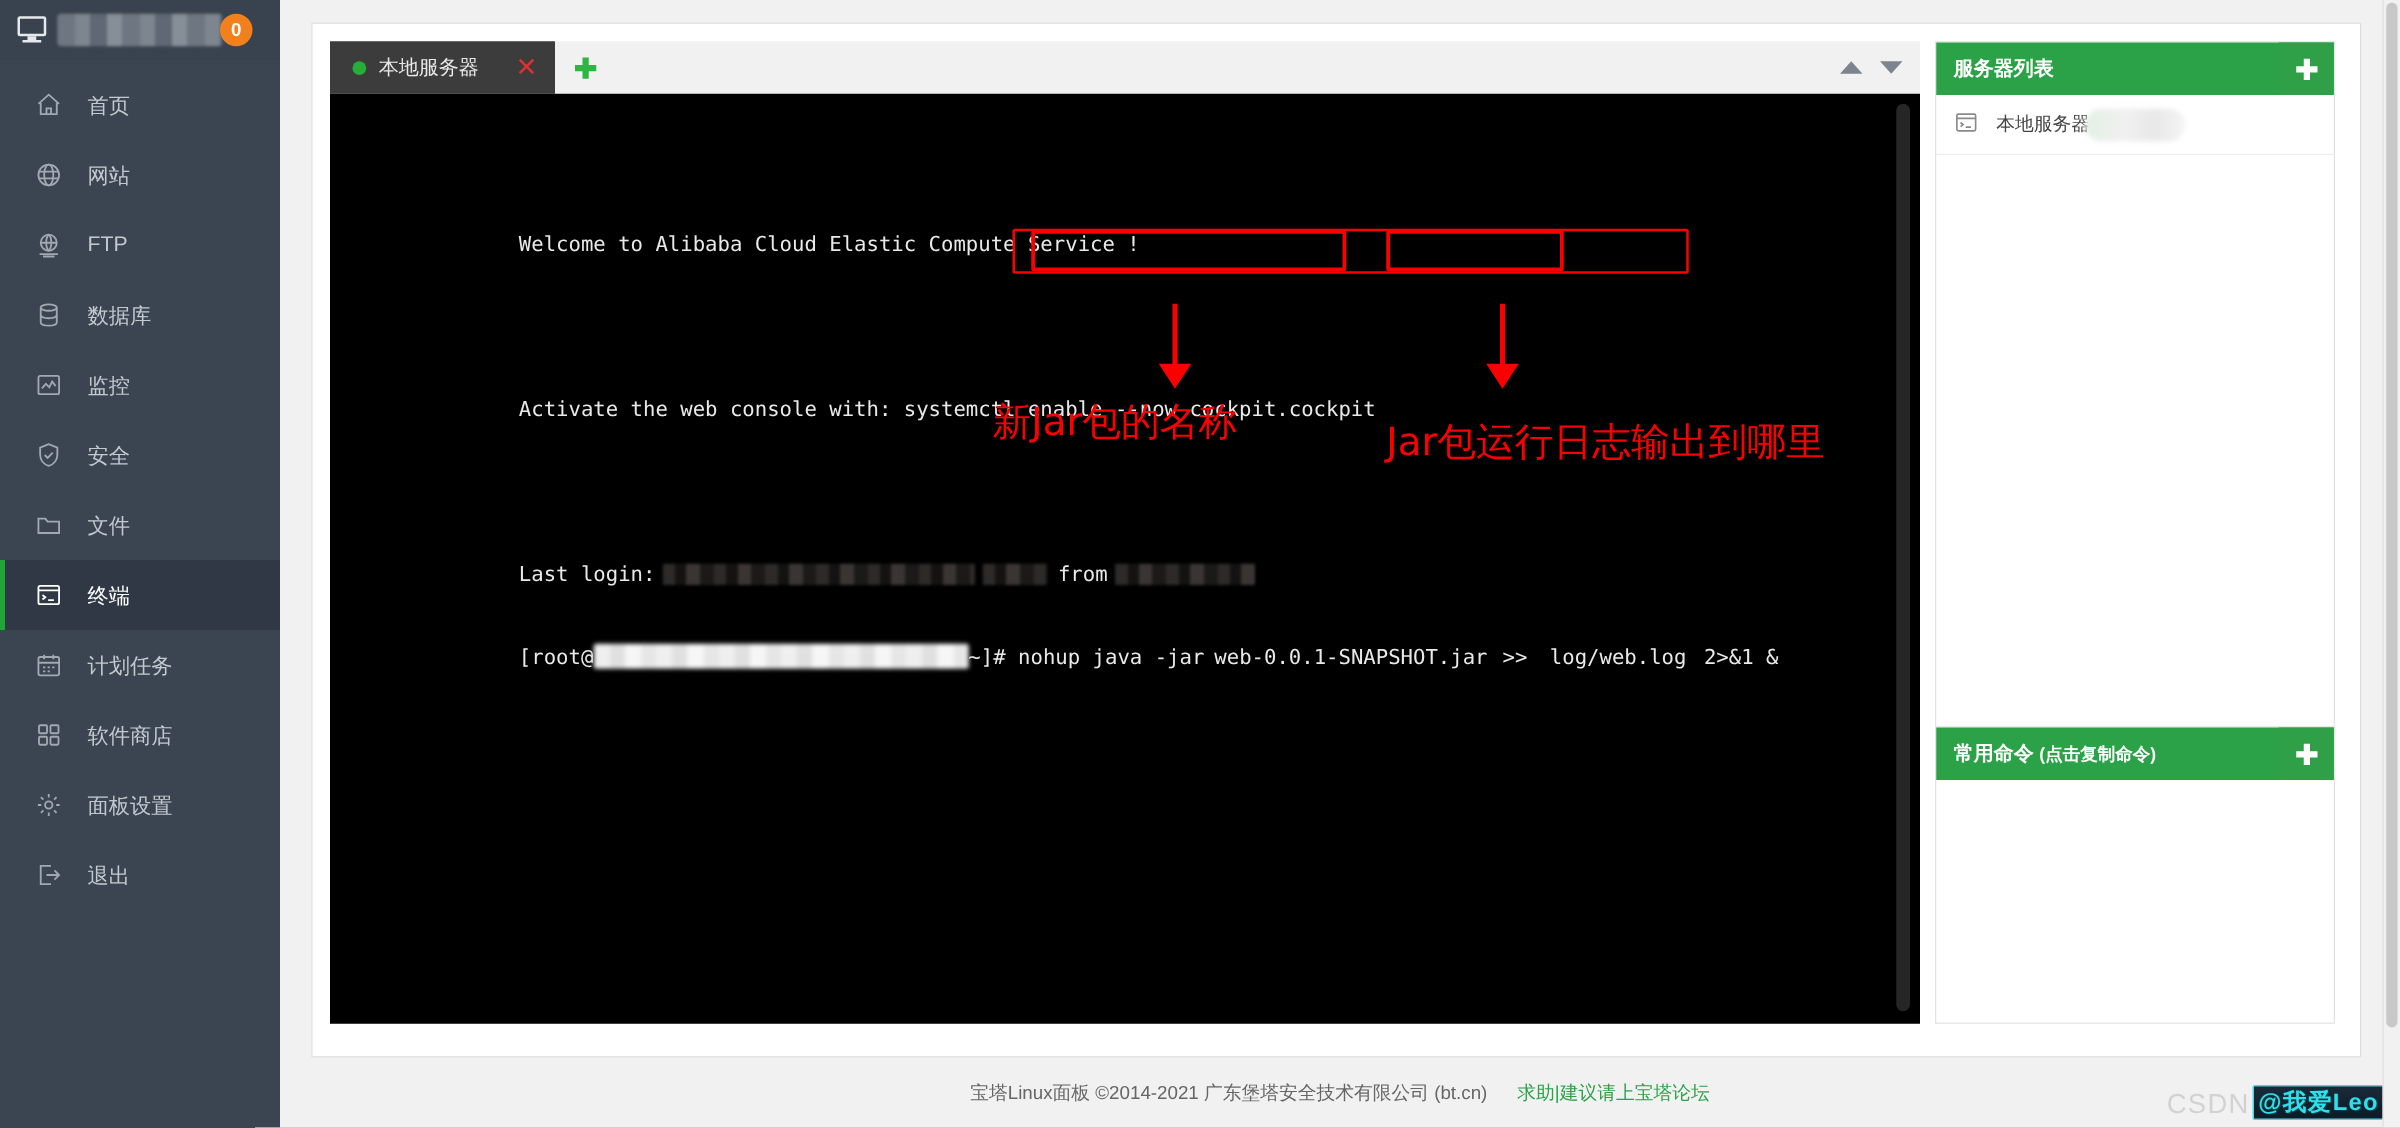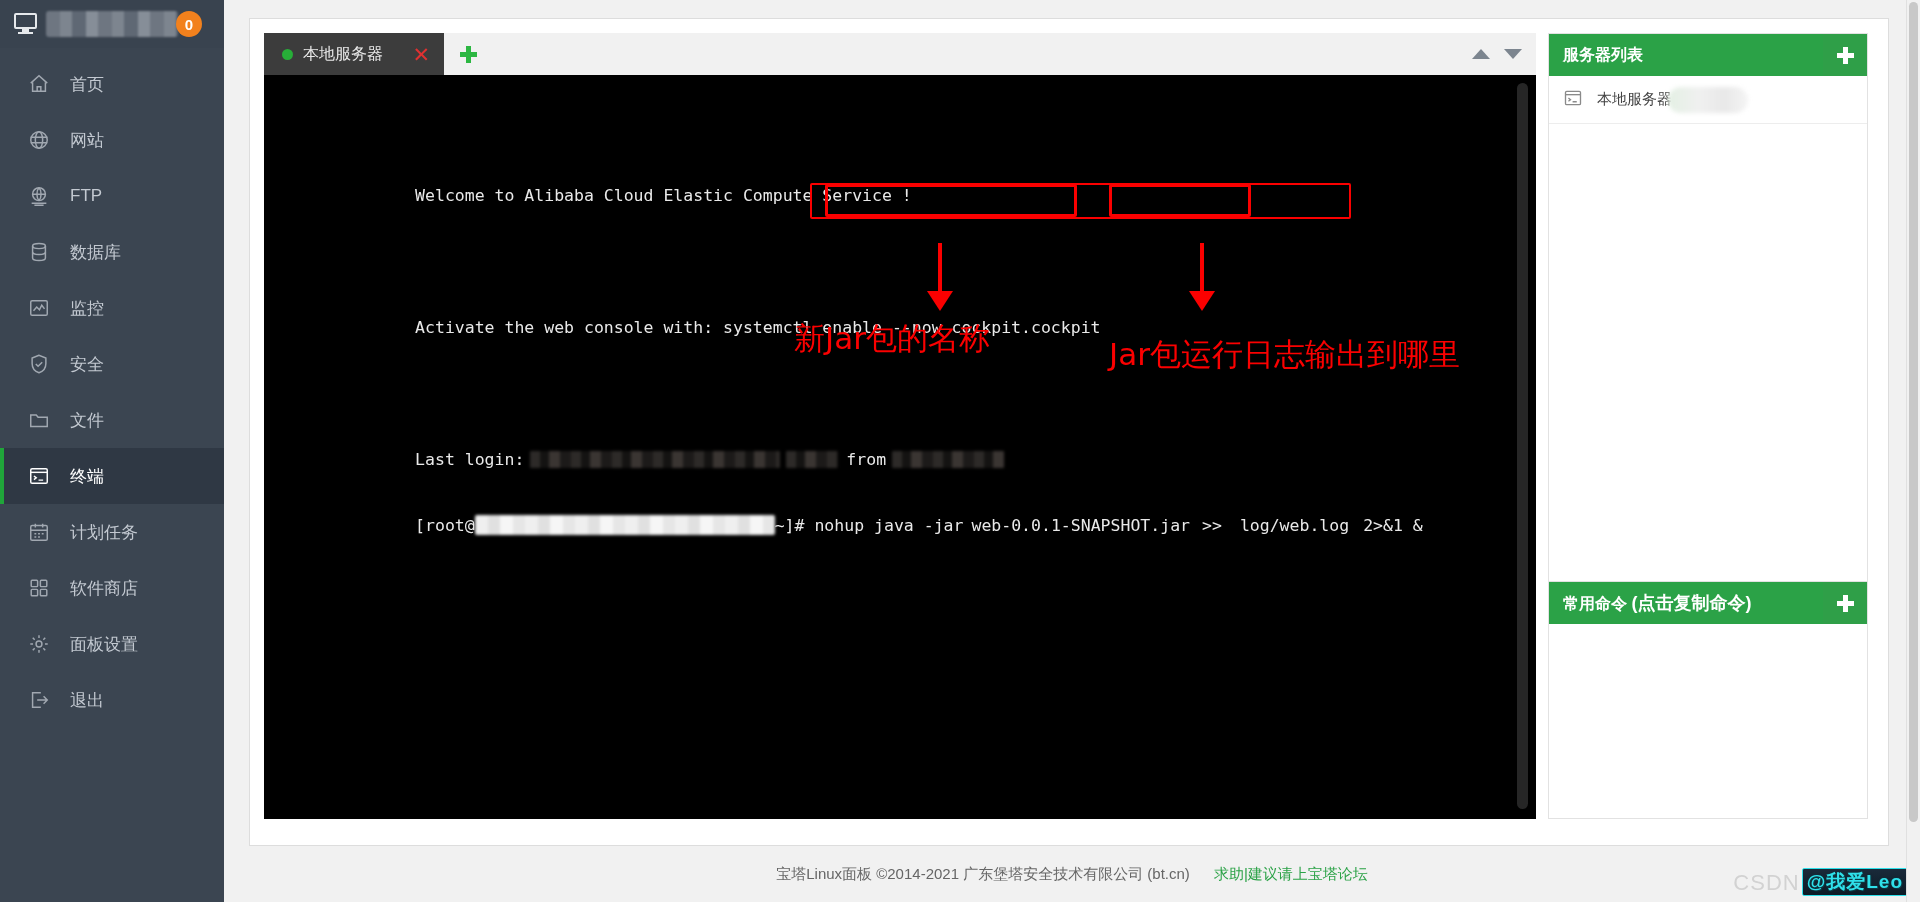--- a/index.html
+++ b/index.html
@@ -137,21 +137,21 @@
     border-top: 20px solid #fb0000;
   }
 
   
   #rightcol { position: absolute; left: 1298px; top: 14px; width: 320px; height: 786px; }
   .panel { background: #fff; border: 1px solid #e2e2e2; }
   .panel-head {
     height: 42px; background: #2ba247; color: #fff; display: flex; align-items: center;
     justify-content: space-between; padding-left: 14px; font-size: 16px; font-weight: bold;
   }
-  .panel-head .sub { font-size: 18px; font-weight: bold; }
+  .panel-head .sub { font-size: 14px; font-weight: bold; }
   .panel-plus {
     width: 44px; height: 42px; display: flex; align-items: center; justify-content: center;
     background: #2f9f48; cursor: pointer;
   }
   .panel-plus .p { position: relative; width: 17px; height: 17px; }
   .panel-plus .p::before, .panel-plus .p::after { content:""; position:absolute; background:#fff; }
   .panel-plus .p::before { left: 6px; top: 0; width: 5px; height: 17px; }
   .panel-plus .p::after  { left: 0; top: 6px; width: 17px; height: 5px; }
   .srv-row {
     height: 48px; display: flex; align-items: center; padding-left: 14px;

